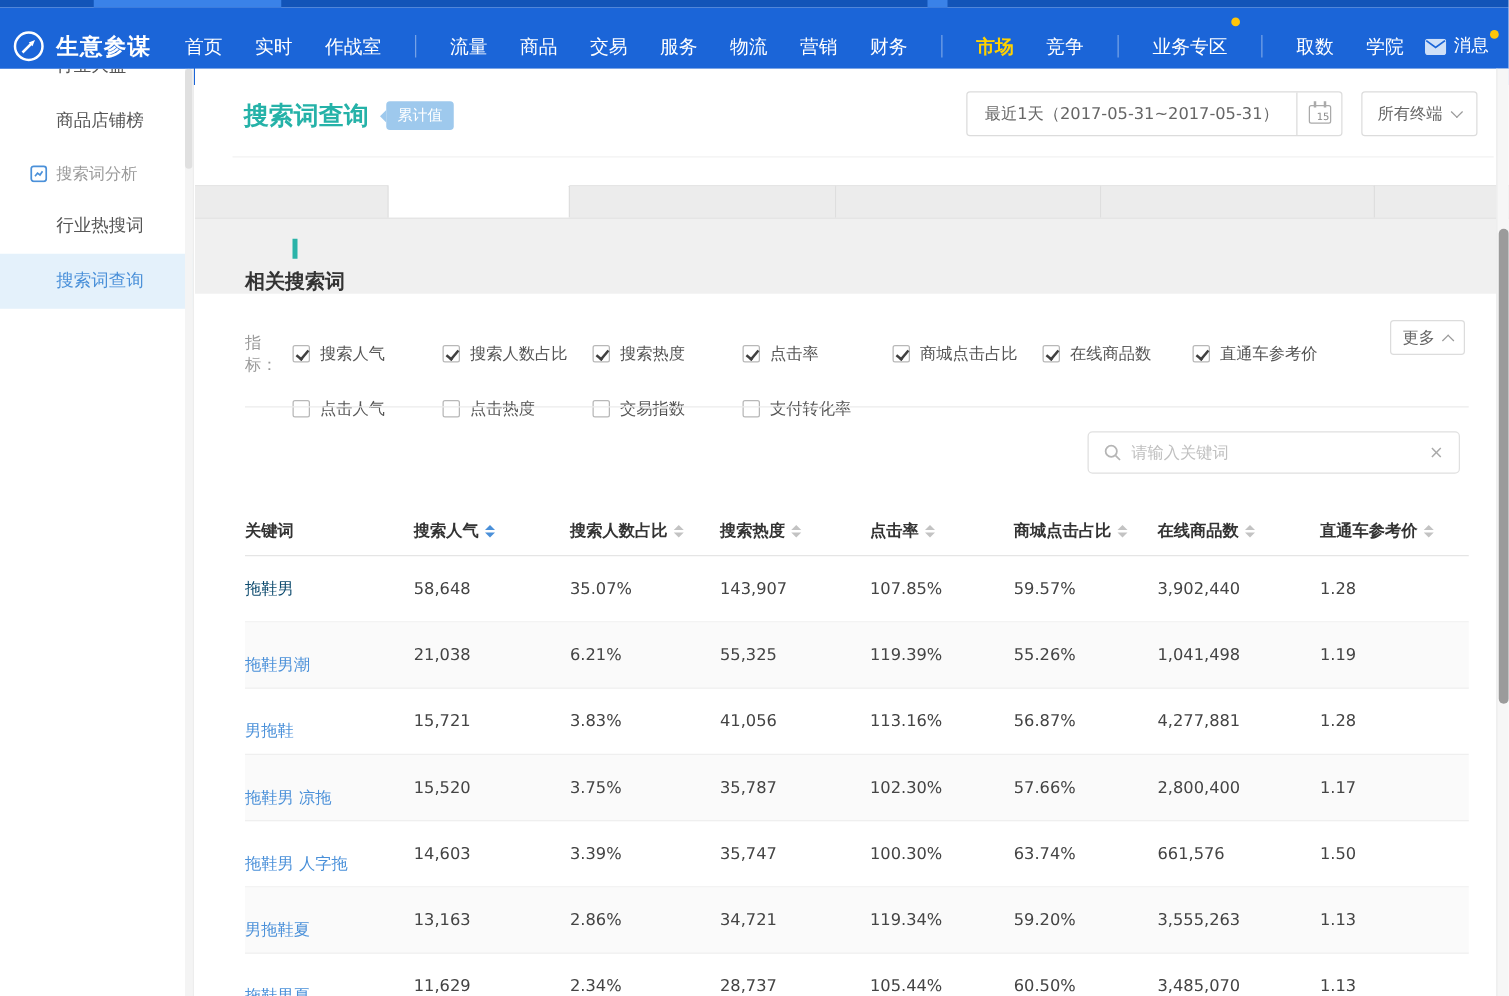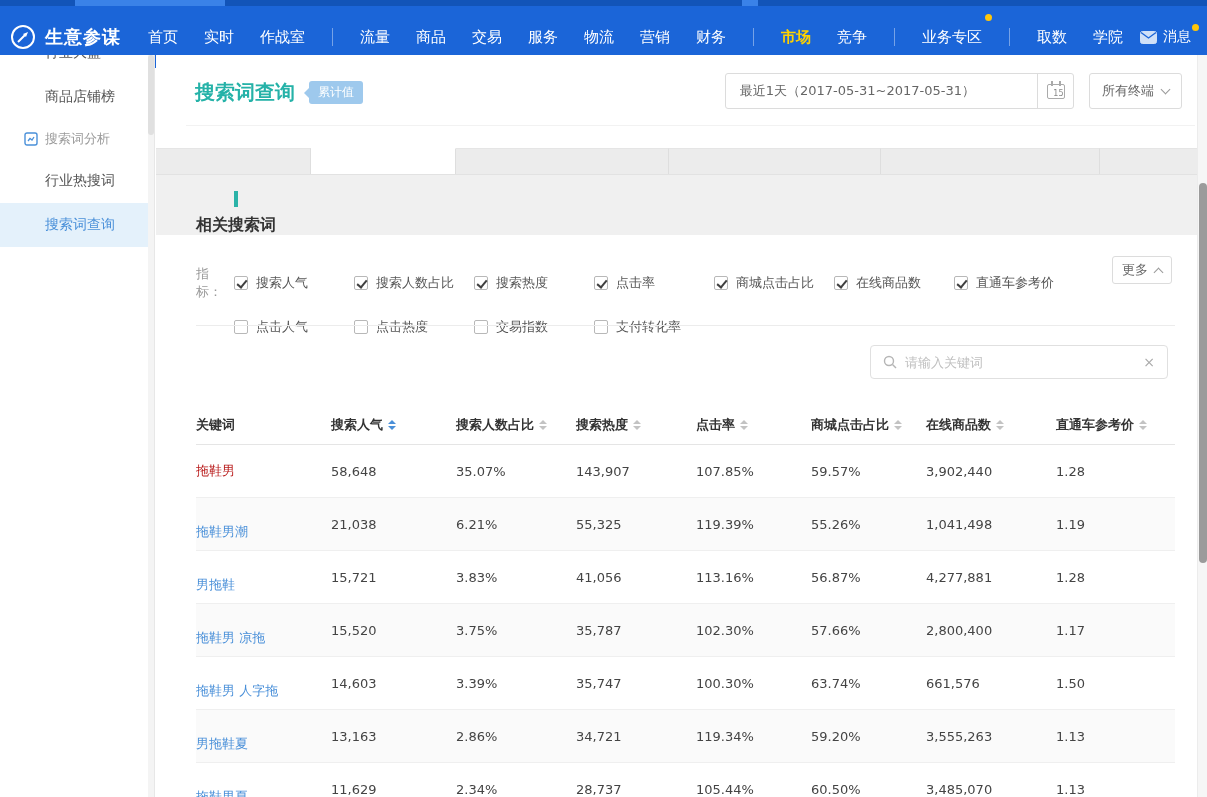--- a/index.html
+++ b/index.html
@@ -37,21 +37,21 @@
   
   .main { position:absolute; top:55px; left:156px; right:0; bottom:0; background:#f0f0f0; }
 
   .header-band { position:absolute; top:0; left:0; right:0; height:93px; background:#fff; }
   .hb-divider { position:absolute; top:70px; left:30px; right:12px; height:1px; background:#f2f2f2; }
   .page-title-wrap { position:absolute; left:39px; top:24px; display:flex; align-items:center; gap:14px; }
   .page-title { font-size:20px; font-weight:bold; color:#25b2a8; }
   .title-badge { position:relative; background:#9ec9ed; color:#fff; font-size:12px; padding:3px 9px; border-radius:3px; }
   .title-badge::before { content:""; position:absolute; left:-5px; top:50%; margin-top:-5px; border-top:5px solid transparent; border-bottom:5px solid transparent; border-right:5px solid #9ec9ed; }
   .hdr-controls { position:absolute; right:25px; top:18px; display:flex; align-items:center; }
-  .date-box { display:flex; align-items:stretch; border:1px solid #dcdcdc; border-radius:3px; height:36px; cursor:pointer; background:#fff;gap:48px; }
+  .date-box { display:flex; align-items:stretch; border:1px solid #dcdcdc; border-radius:3px; height:36px; cursor:pointer; background:#fff; }
   .date-text { display:flex; align-items:center; padding:0 14px; color:#666; font-size:13px; }
   .cal-btn { width:36px; border-left:1px solid #dcdcdc; display:flex; align-items:center; justify-content:center; }
   .cal-icon { position:relative; width:18px; height:15px; border:1px solid #aaa; border-radius:2px; font-size:8px; color:#888; display:flex; align-items:flex-end; justify-content:flex-end; }
   .cal-icon::before, .cal-icon::after { content:""; position:absolute; top:-4px; width:2px; height:5px; background:#aaa; }
   .cal-icon::before { left:3px; } .cal-icon::after { right:3px; }
   .terminal-box { margin-left:15px; border:1px solid #dcdcdc; border-radius:3px; height:36px; display:flex; align-items:center; gap:8px; padding:0 12px; color:#666; font-size:13px; cursor:pointer; background:#fff; }
   .chev { width:7px; height:7px; border-right:1px solid #9a9a9a; border-bottom:1px solid #9a9a9a; transform:rotate(45deg); margin-top:-3px; }
   .chev.up { transform:rotate(-135deg); margin-top:4px; }
 
   
@@ -89,21 +89,21 @@
   .t-head .hcell { display:flex; align-items:center; gap:5px; cursor:pointer; }
   .t-head .hcell.nosort { cursor:default; }
   .sorter { display:inline-flex; flex-direction:column; gap:2px; }
   .sorter i { display:block; width:0; height:0; border-left:4px solid transparent; border-right:4px solid transparent; }
   .sorter .up { border-bottom:4px solid #c3c3c3; }
   .sorter .dn { border-top:4px solid #c3c3c3; }
   .sorter.active .up { border-bottom-color:#4a90d9; }
   .sorter.active .dn { border-top-color:#4a90d9; }
   .t-body .t-row { height:53px; border-bottom:1px solid #efefef; font-size:13px; color:#444; }
   .t-body .t-row:nth-child(even) { background:#fafafa; }
-  .kw { color:#b91c1c; }
+  .kw { color:#0c4a6e; }
   .kw.link { color:#4a90d9; cursor:pointer;margin-top:16px; }
 
   
   .page-scroll { position:absolute; top:55px; right:0; width:10px; bottom:0; background:#f6f6f6; border-left:1px solid #ececec; }
   .page-scroll .thumb { position:absolute; top:128px; left:1px; width:8px; height:380px; background:#9b9b9b; border-radius:4px; cursor:pointer; }
 </style>
 </head>
 <body>
 
 <div class="topstrip">

